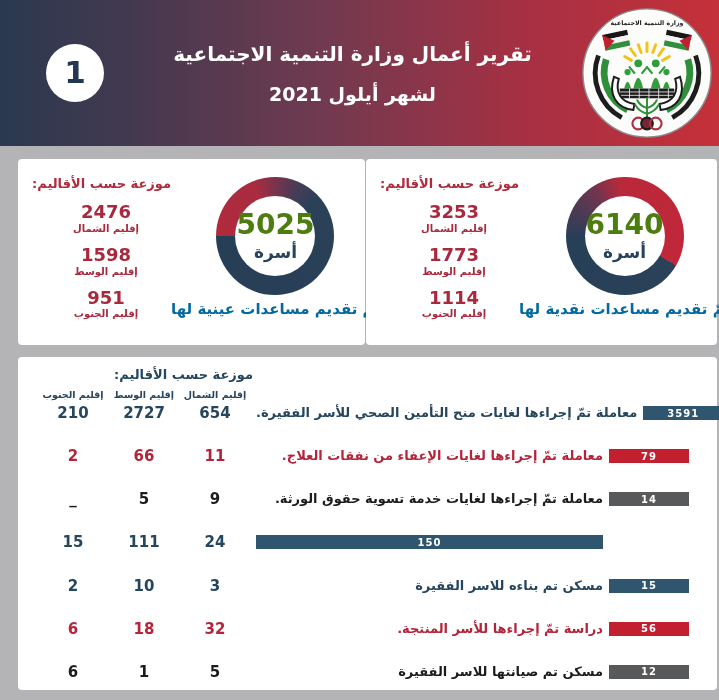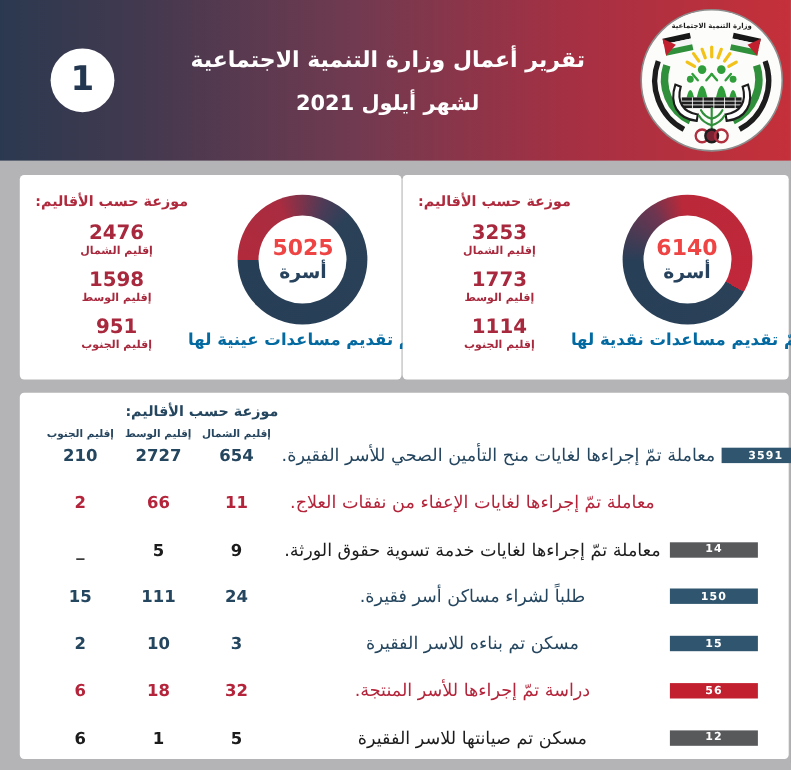--- a/index.html
+++ b/index.html
@@ -30,33 +30,33 @@
   .region{margin-top:11px;}
   .region-value{color:#a8293d;font-weight:bold;font-size:18px;line-height:1.1;}
   .region-label{color:#a8293d;font-size:10px;font-weight:bold;margin-top:1px;}
 
   .donut-col{flex:1;display:flex;flex-direction:column;align-items:center;padding-top:6px;}
   .donut{width:118px;height:118px;border-radius:50%;display:flex;align-items:center;justify-content:center;}
   .donut-a{background:conic-gradient(from 270deg,#b12a3c 0deg,#a92c40 68deg,#4b3b57 112deg,#2a4158 138deg,#263e56 360deg);}
   .donut-b{background:conic-gradient(from 120deg,#2a4158 0deg,#273f57 148deg,#6e3550 205deg,#ba2939 235deg,#c1273a 360deg);}
   .donut-hole{width:80px;height:80px;background:#fff;border-radius:50%;display:flex;flex-direction:column;
               align-items:center;justify-content:center;}
-  .donut-total{color:#ef4444;font-weight:bold;font-size:20px;line-height:1;}
+  .donut-total{color:#4d7c0f;font-weight:bold;font-size:28px;line-height:1;}
   .donut-unit{color:#27425c;font-weight:bold;font-size:17px;margin-top:3px;direction:rtl;}
   .donut-caption{color:#0369a1;font-weight:bold;font-size:15px;margin-top:5px;direction:rtl;white-space:nowrap;}
 
   
   .table-heading{position:absolute;left:96px;top:10px;color:#25465f;font-weight:bold;font-size:13px;direction:rtl;}
   .tgrid{display:grid;grid-template-columns:70px 60px 70px 1fr 80px;column-gap:6px;align-items:center;}
   .col-heads{position:absolute;top:32px;left:20px;right:28px;color:#27465f;font-size:9.5px;font-weight:bold;}
   .col-head{text-align:center;direction:rtl;white-space:nowrap;}
   .rows-wrap{position:absolute;top:47px;left:20px;right:28px;bottom:9px;
              display:flex;flex-direction:column;justify-content:space-between;}
   .cell-num{text-align:center;font-size:15px;font-weight:bold;}
-  .cell-label{text-align:center;direction:rtl;font-size:16px;font-weight:normal;line-height:1.25;white-space:nowrap;}
+  .cell-label{text-align:right;direction:rtl;font-size:13px;font-weight:bold;line-height:1.25;white-space:nowrap;}
   .badge{height:14px;display:flex;align-items:center;justify-content:center;color:#fff;
          font-size:10px;font-weight:bold;letter-spacing:1px;}
   .row-blue .cell-num,.row-blue .cell-label{color:#25465f;}
   .row-red  .cell-num,.row-red  .cell-label{color:#b4243a;}
   .row-dark .cell-num,.row-dark .cell-label{color:#1c1c1c;}
   .row-blue .badge{background:#2f566e;}
   .row-red  .badge{background:#c2202f;}
   .row-dark .badge{background:#58595b;}
 </style>
 </head>
@@ -233,35 +233,35 @@
         <div class="cell-num">654</div>
         <div class="cell-label">معاملة تمّ إجراءها لغايات منح التأمين الصحي للأسر الفقيرة.</div>
         <div class="badge">3591</div>
       </div>
 
       <div class="tgrid trow row-red">
         <div class="cell-num">2</div>
         <div class="cell-num">66</div>
         <div class="cell-num">11</div>
         <div class="cell-label">معاملة تمّ إجراءها لغايات الإعفاء من نفقات العلاج.</div>
+        <div class="badge">79</div>
       </div>
 
       <div class="tgrid trow row-dark">
         <div class="cell-num">_</div>
         <div class="cell-num">5</div>
         <div class="cell-num">9</div>
         <div class="cell-label">معاملة تمّ إجراءها لغايات خدمة تسوية حقوق الورثة.</div>
         <div class="badge">14</div>
       </div>
 
       <div class="tgrid trow row-blue">
         <div class="cell-num">15</div>
         <div class="cell-num">111</div>
         <div class="cell-num">24</div>
-        <div class="cell-label">طلباً لشراء مساكن أسر فقيرة.</div>
         <div class="badge">150</div>
       </div>
 
 
       <div class="tgrid trow row-blue">
         <div class="cell-num">2</div>
         <div class="cell-num">10</div>
         <div class="cell-num">3</div>
         <div class="cell-label">مسكن تم بناءه للاسر الفقيرة</div>
         <div class="badge">15</div>

